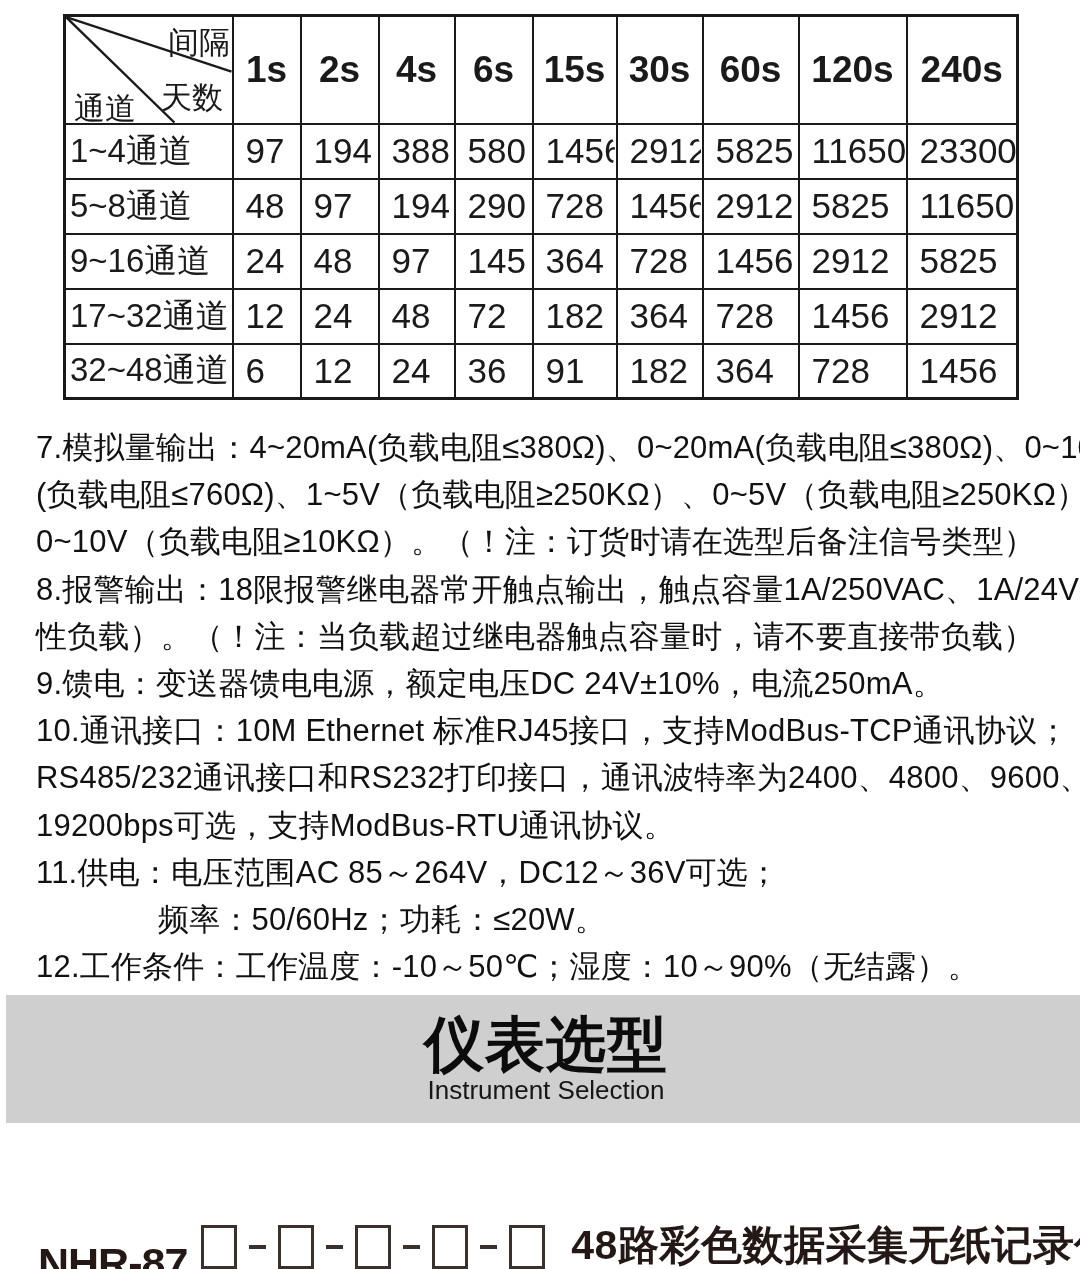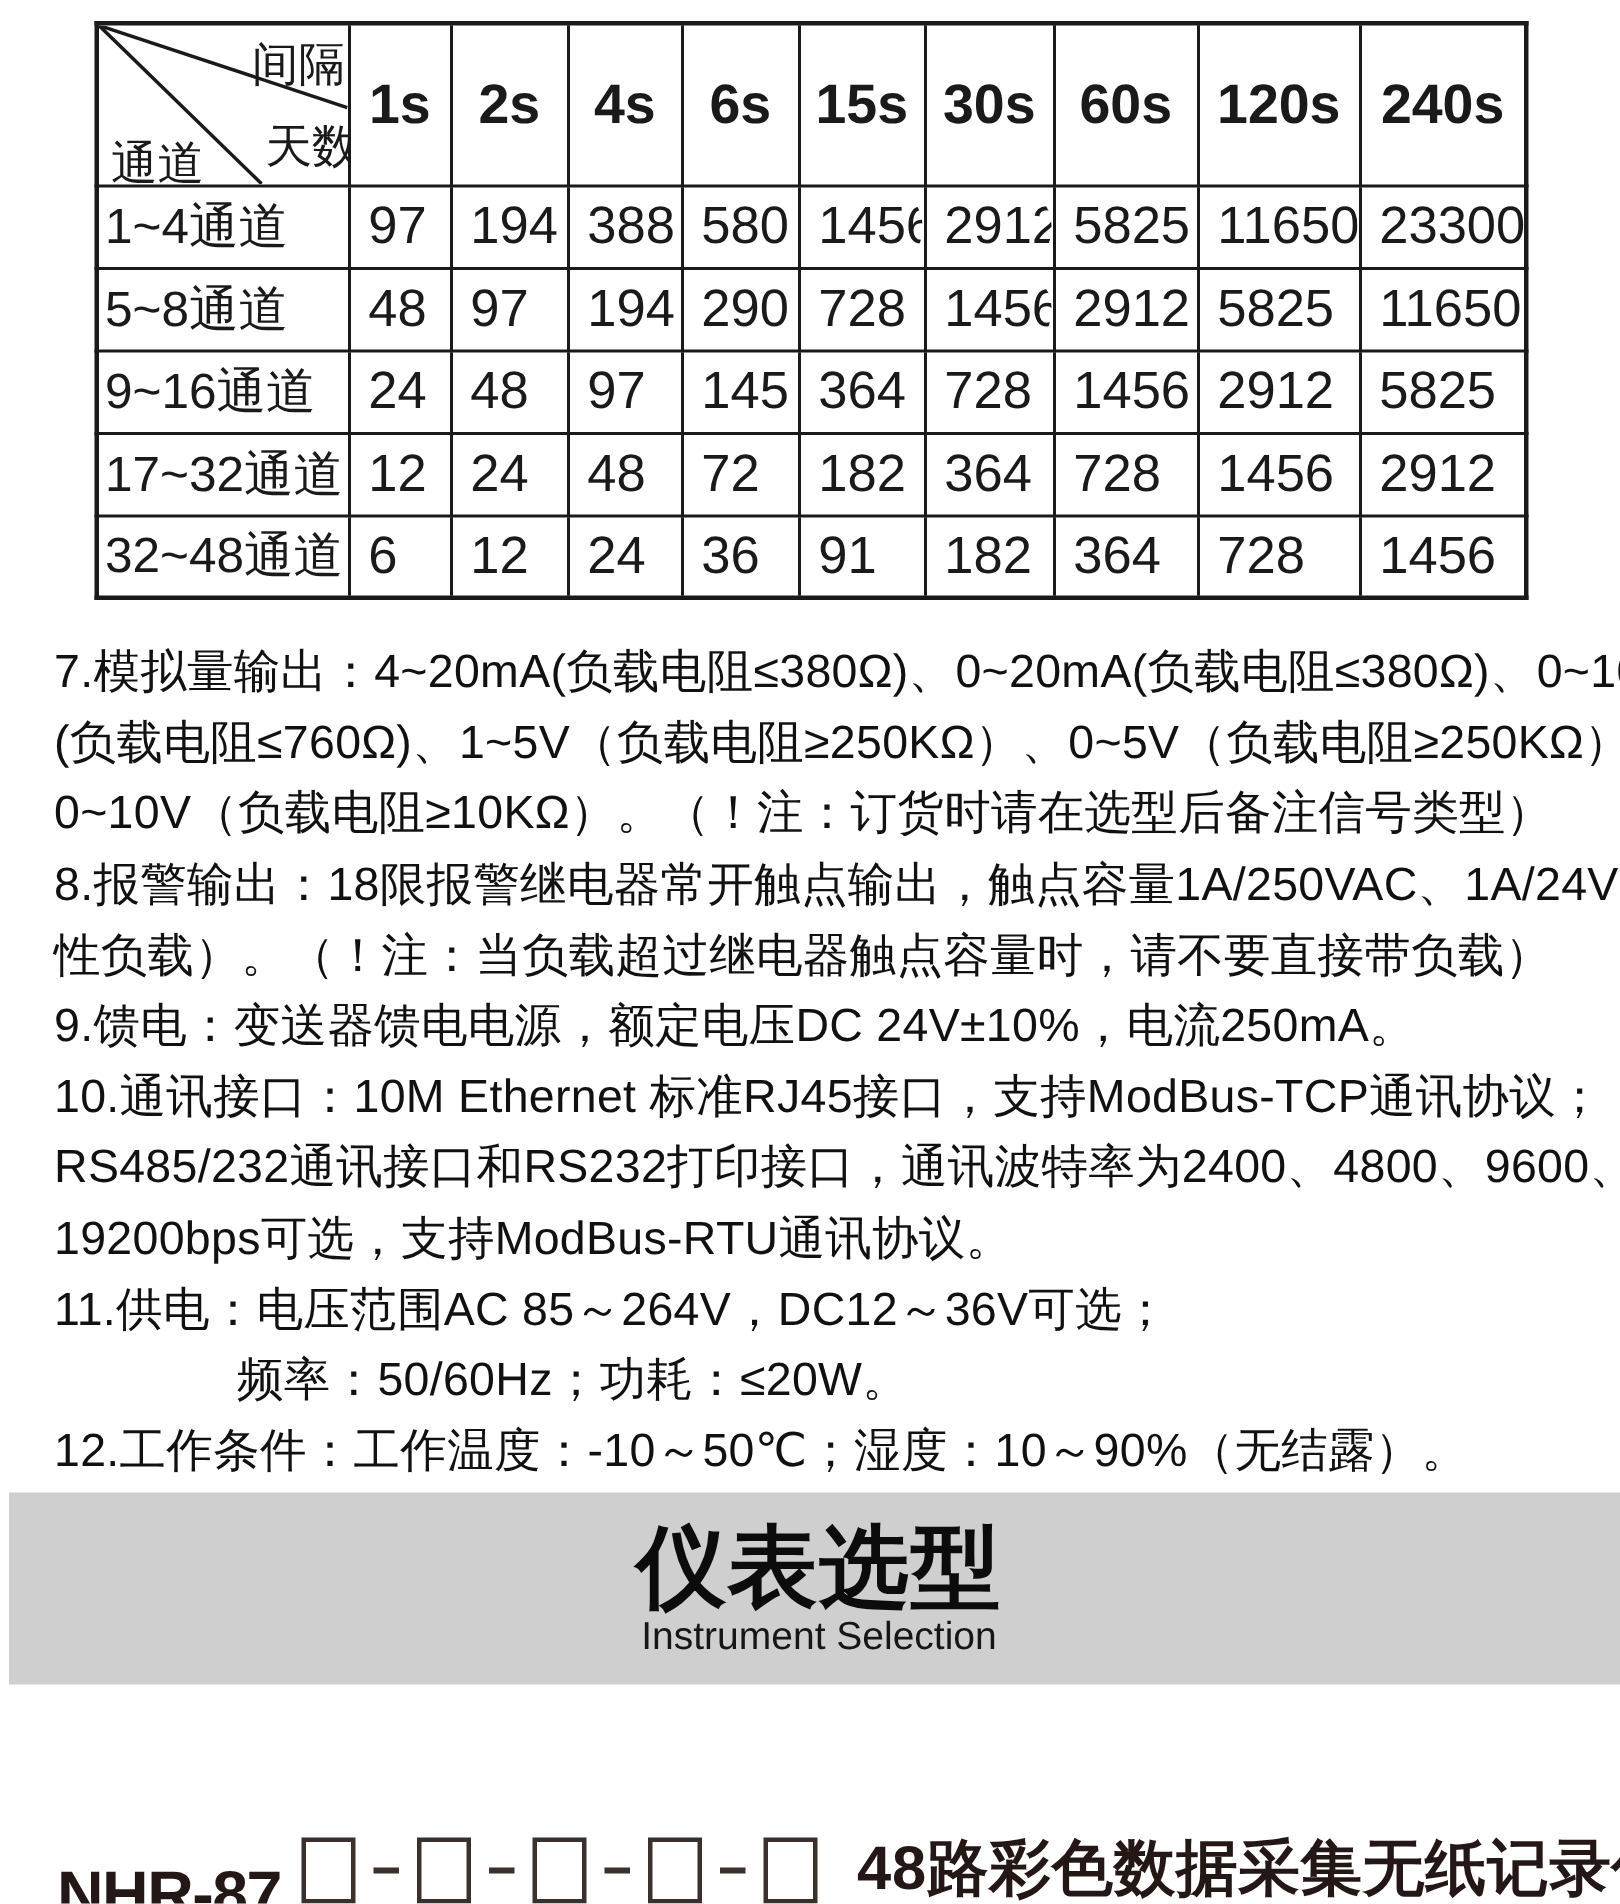--- a/index.html
+++ b/index.html
@@ -31,21 +31,21 @@
   td.num-cell {
     font-size:35px; padding-left:12px; white-space:nowrap; vertical-align:middle;border-radius:26px;
   }
 
   
   td.corner { position:relative; padding:0; }
   .corner-inner { position:absolute; inset:0;font-family:Liberation Mono, monospace; }
   .corner-inner svg { position:absolute; left:0; top:0; width:100%; height:100%; }
   .corner-label { position:absolute; font-size:31px; white-space:nowrap; }
   .lbl-interval { left:102px; top:5px; }
-  .lbl-days     { left:95px;  top:60px;margin-left:16px; }
+  .lbl-days     { left:95px;  top:60px; }
   .lbl-channel  { left:8px;   top:71px; }
 
   
   .specs { position:absolute; left:36px; top:424px; width:1030px; }
   .spec-line {
     font-size:31px; line-height:47.2px; white-space:nowrap; color:#111;
     letter-spacing:0.2px;
   }
   .spec-line.indent { padding-left:122px; }
 

